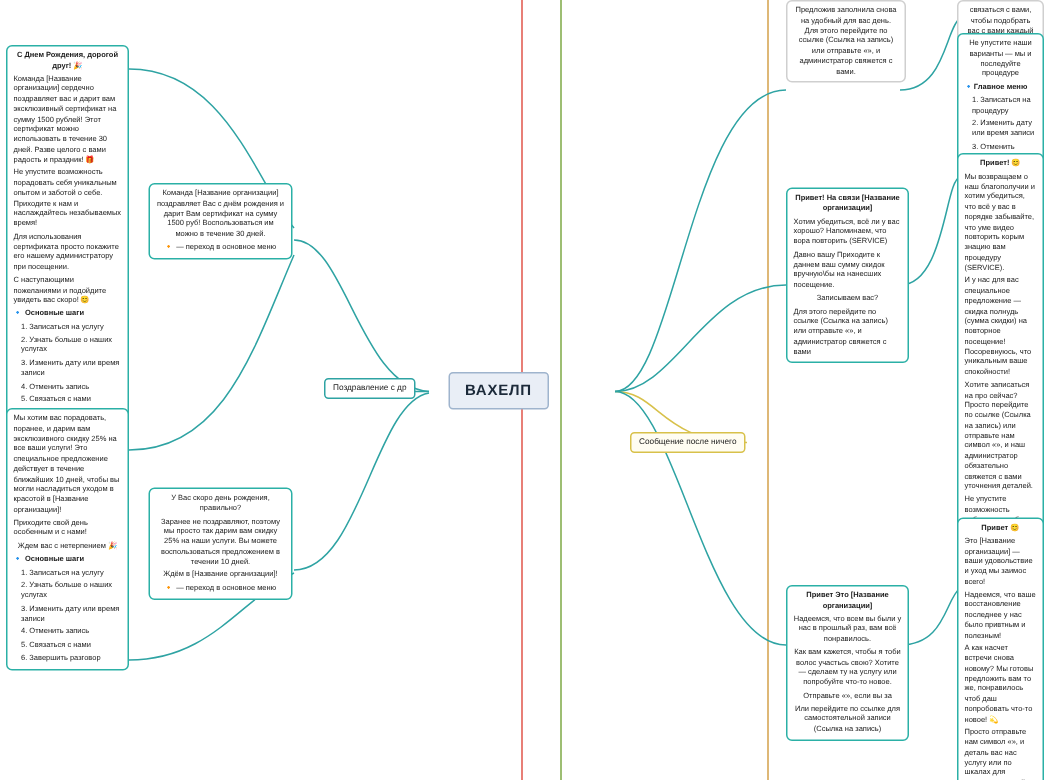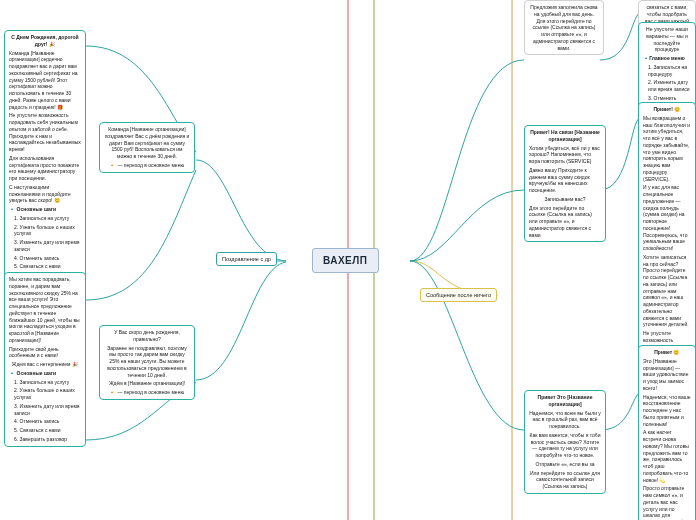--- a/index.html
+++ b/index.html
@@ -53,21 +53,21 @@
       <path d="M410,261 C440,261 440,295 498,295" stroke="#d8c14a"></path>
       <path d="M410,261 C450,261 460,60 524,60" stroke="#2ea3a3"></path>
       <path d="M410,261 C450,261 470,190 524,190" stroke="#2ea3a3"></path>
       <path d="M410,261 C450,261 470,430 524,430" stroke="#2ea3a3"></path>
       <path d="M600,60 C630,60 630,20 640,12" stroke="#2ea3a3"></path>
       <path d="M600,190 C630,190 630,120 640,118" stroke="#2ea3a3"></path>
       <path d="M600,430 C630,430 630,400 640,392" stroke="#2ea3a3"></path>
     </g>
   </svg>
 
-  <div class="node" style="left:312px;top:248px;">
+  <div class="node" style="left:299px;top:248px;">
     <div class="center">ВАХЕЛП</div>
   </div>
 
   <div class="node" style="left:216px;top:252px;">
     <div class="pill">Поздравление с др</div>
   </div>
   <div class="node" style="left:420px;top:288px;">
     <div class="pill yellow">Сообщение после ничего</div>
   </div>
 

